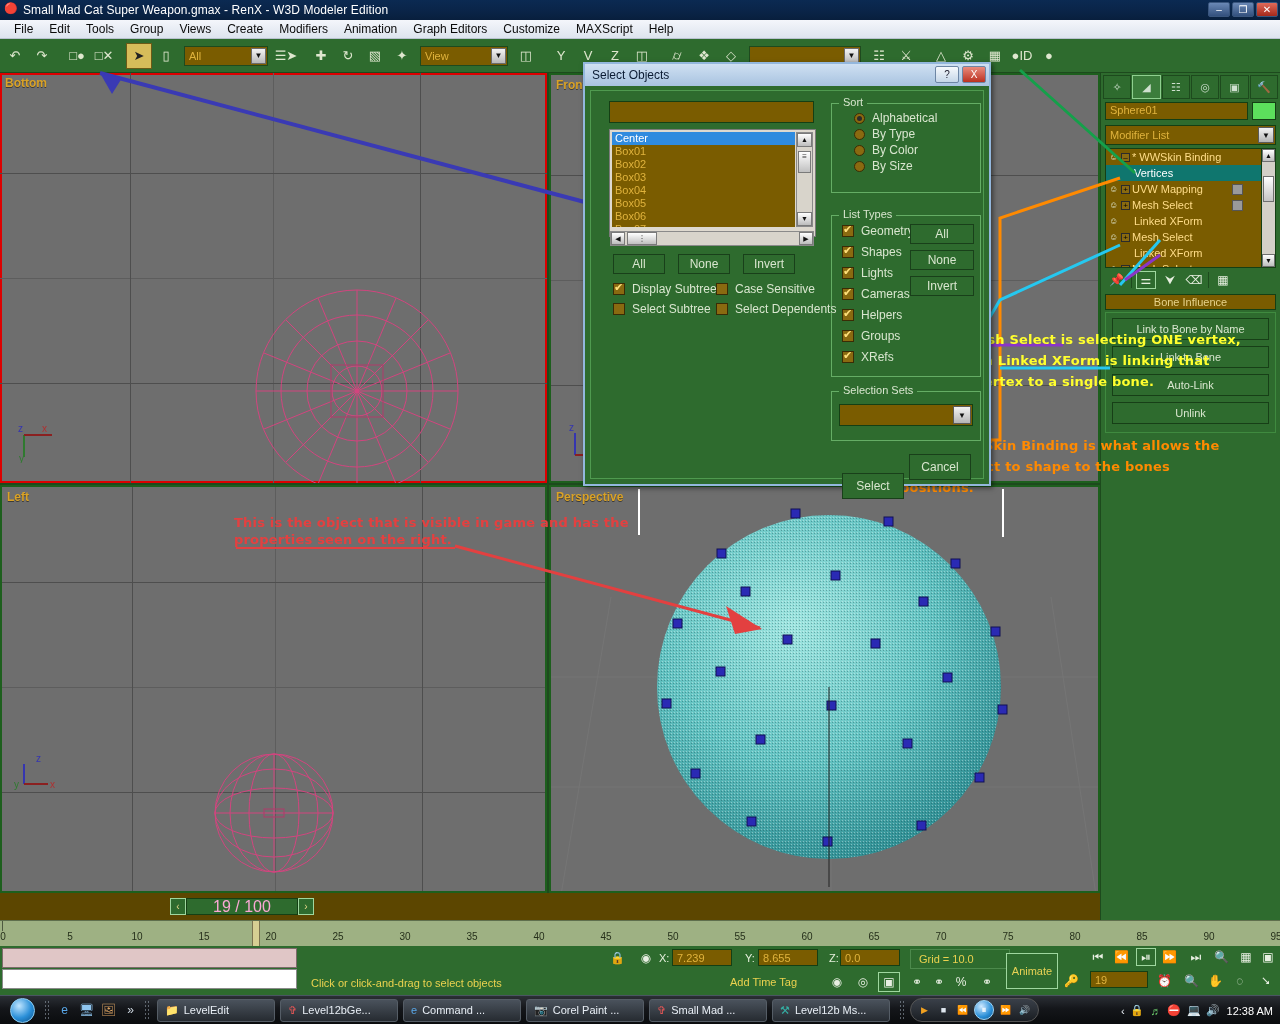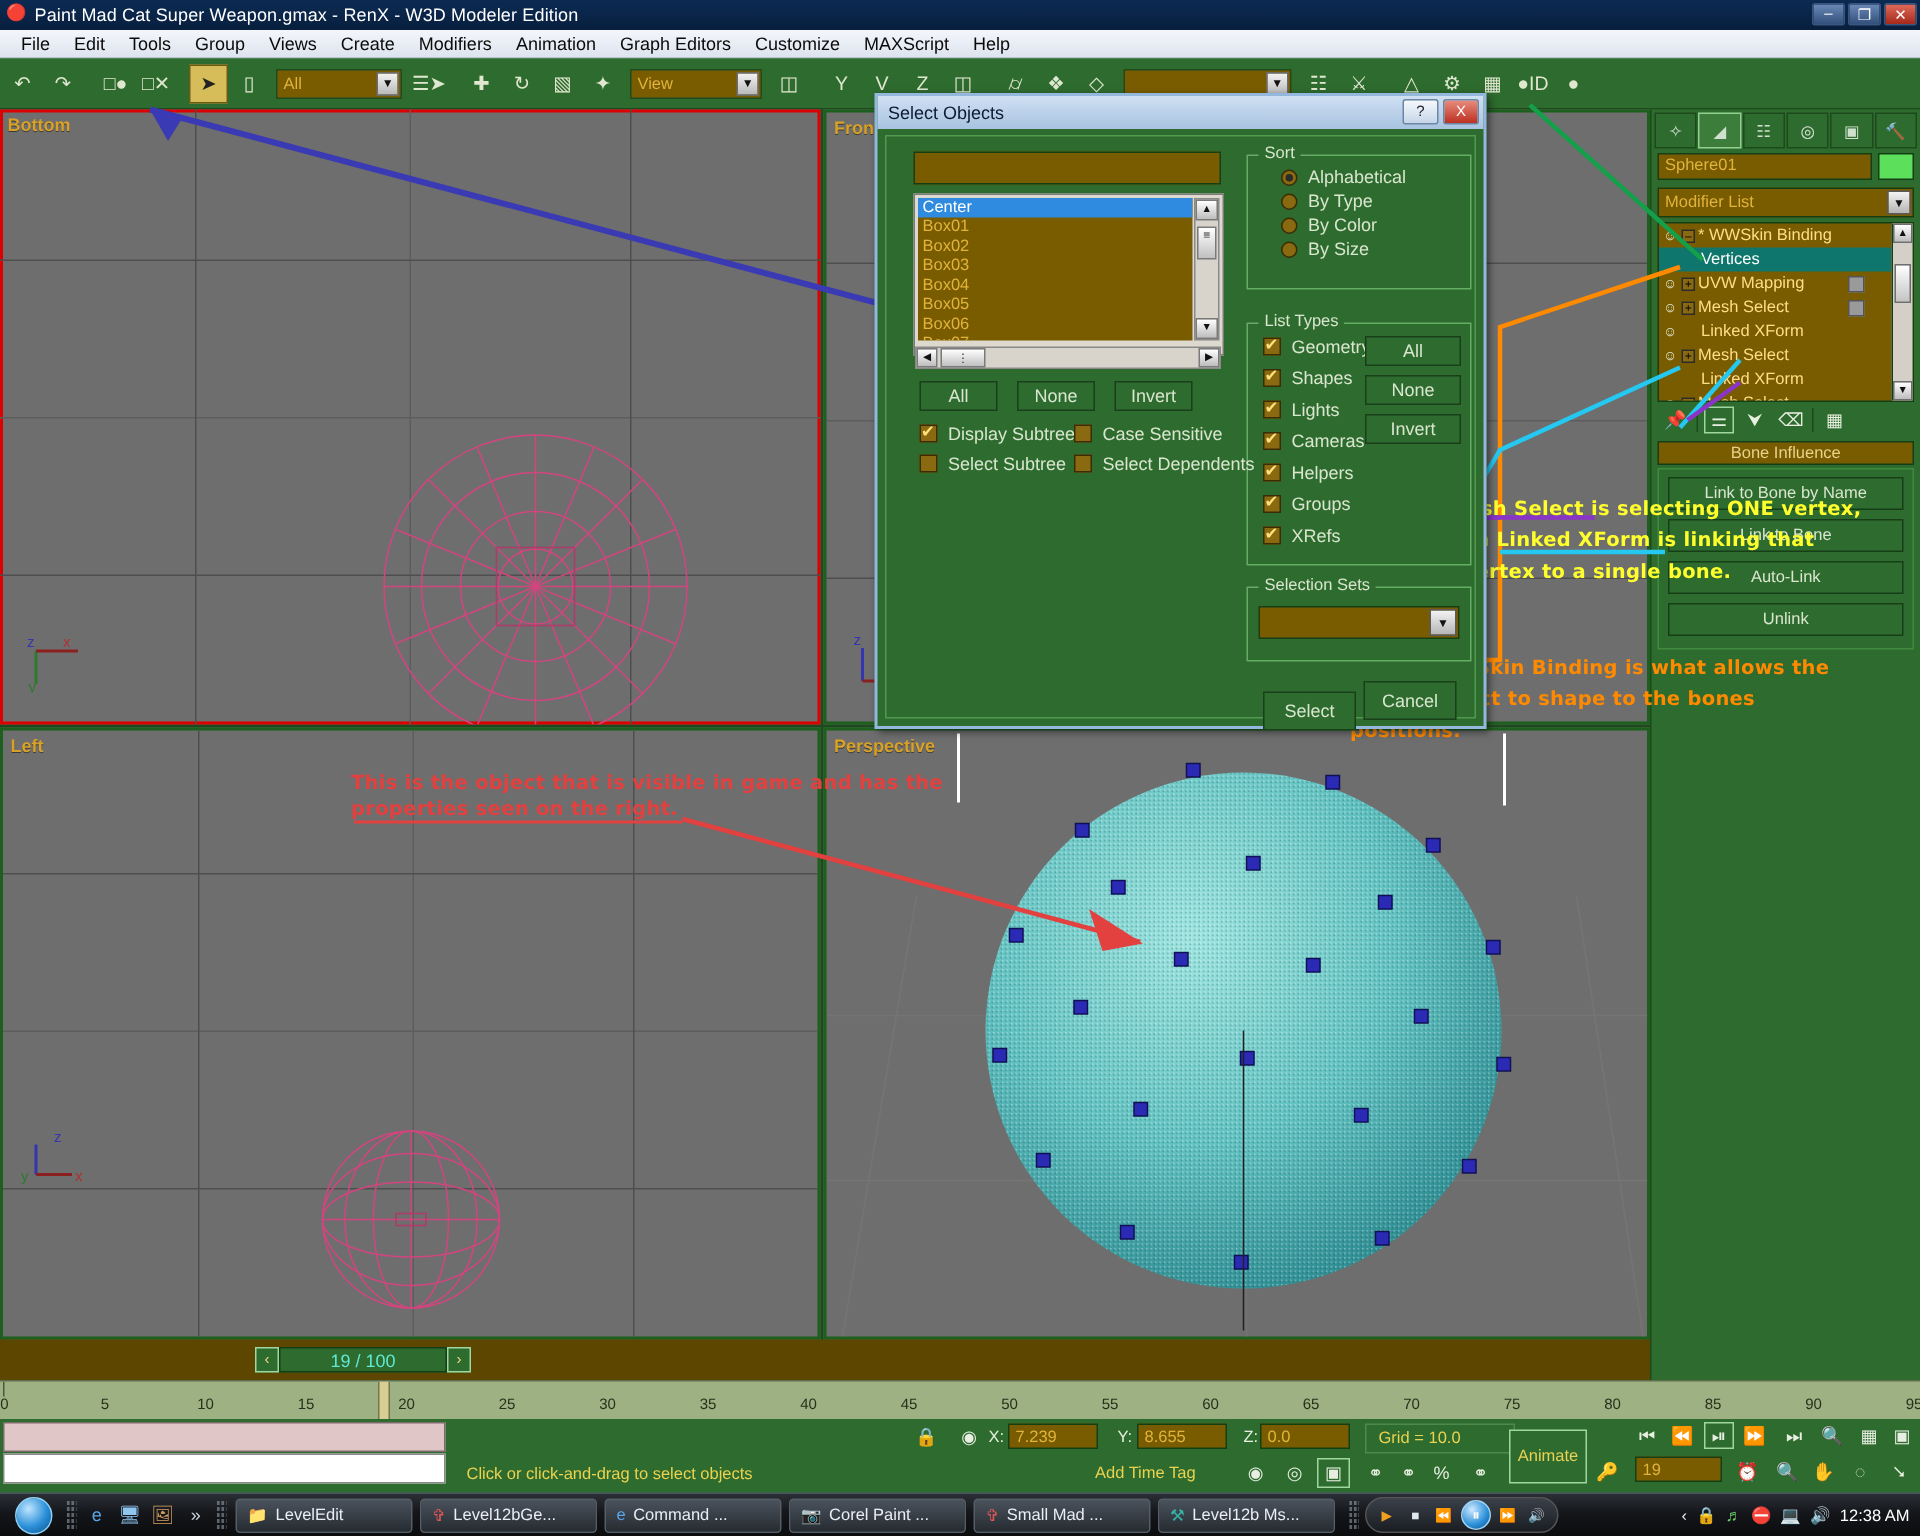--- a/index.html
+++ b/index.html
@@ -160,21 +160,21 @@
   .cbox.on:after{content:"\2714"; position:absolute; left:0px; top:-3px; font-size:11px; color:#ffe07a;}
   .dbtn { border:1px solid #19401a; background:#2e6b2e; color:#d9e6cf; font-size:12px;
           display:flex; align-items:center; justify-content:center; }
 
   
   .timebar { position:absolute; left:0; top:893px; width:1100px; height:27px;
              background:#5c4600; display:flex; align-items:center; padding-left:170px;}
   .tnav { width:16px; height:17px; background:#2e6b2e; border:1px solid #9fd79f;
           color:#e6d78a; font-size:10px; display:flex; align-items:center; justify-content:center;}
   .tfield { width:112px; height:17px; background:#2e6b2e; border:1px solid #143f14;
-            color:#5eead4; font-size:12px; display:flex; align-items:center; justify-content:center;}
+            color:#f9a8d4; font-size:16px; display:flex; align-items:center; justify-content:center;}
   .ruler { position:absolute; left:0; top:920px; width:1345px; height:26px; background:#9eb183;
            border-top:1px solid #5f6f4d; overflow:hidden;}
   .tick { position:absolute; top:0; width:1px; background:#4e5a40; }
   .tlab { position:absolute; top:10px; font-size:10px; color:#26301b; transform:translateX(-50%);}
   .slider { position:absolute; top:0; width:8px; height:26px; background:#d6cf93;
             border-left:1px solid #7a7350; border-right:1px solid #7a7350;}
 
   
   .statusarea { position:absolute; left:0; top:946px; width:1280px; height:49px;
                 background:#2e6b2e; }
@@ -224,21 +224,21 @@
      background-image:radial-gradient(#9aa6b3 1px, transparent 1px);
      background-size:3px 4px; }
 </style>
 </head>
 <body>
 
 <div id="app">
 
   <div class="titlebar">
     <span class="tlogo"></span>
-    <span class="ttext">Paint Mad Cat Super Weapon.gmax - RenX - W3D Modeler Edition</span>
+    <span class="ttext">Small Mad Cat Super Weapon.gmax - RenX - W3D Modeler Edition</span>
     <div class="winbtns">
       <div class="winbtn">–</div>
       <div class="winbtn">❐</div>
       <div class="winbtn close">✕</div>
     </div>
   </div>
 
   <div class="menubar">
     <span class="mi">File</span>
     <span class="mi">Edit</span>
@@ -655,21 +655,21 @@
         <span>Select Dependents</span>
         </label>
 
       <div class="grp" style="left:240px;top:300px;width:150px;height:50px;">
         <span class="grplabel">Selection Sets</span>
         <div class="modlistrow" style="margin:12px 7px 0 7px;height:22px;">
           <span class="arw" style="width:18px;height:18px;">▼</span>
         </div>
       </div>
 
-      <div class="dbtn" style="position:absolute;left:251px;top:370px;width:62px;height:26px;">Select</div>
+      <div class="dbtn" style="position:absolute;left:251px;top:382px;width:62px;height:26px;">Select</div>
       <div class="dbtn" style="position:absolute;left:318px;top:363px;width:62px;height:26px;">Cancel</div>
     </div>
   </div>
 
   <svg class="overlay">
 
     <line x1="100" y1="73" x2="690" y2="230" stroke="#3a3ab4" stroke-width="4"></line>
     <polygon points="100,73 122,78 112,94" fill="#3a3ab4"></polygon>
 
     <path d="M615,140 L615,353" stroke="#e02020" stroke-width="3" fill="none"></path>

